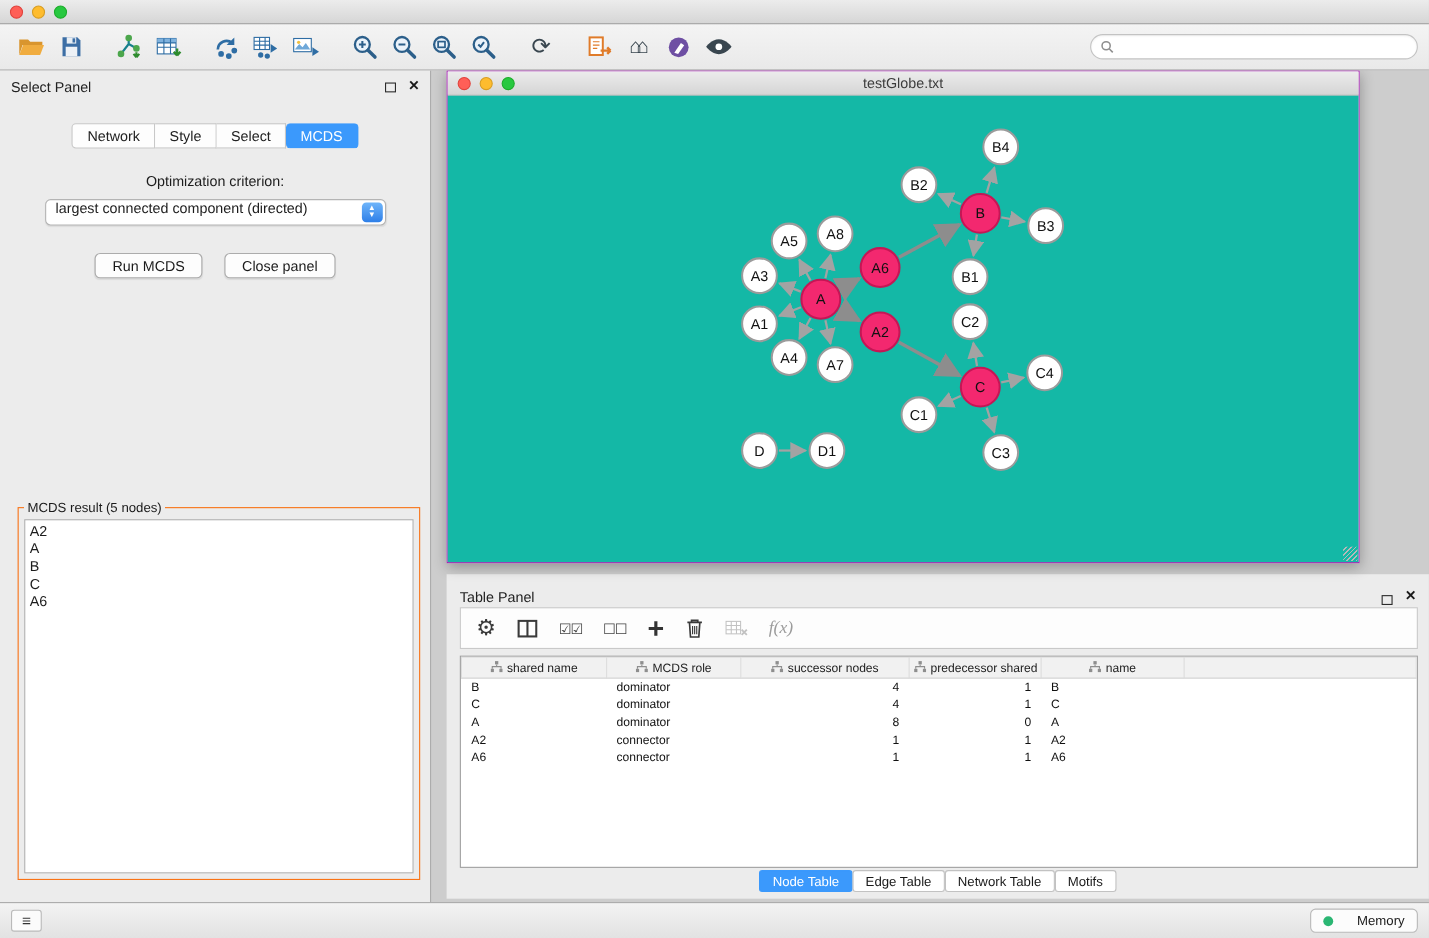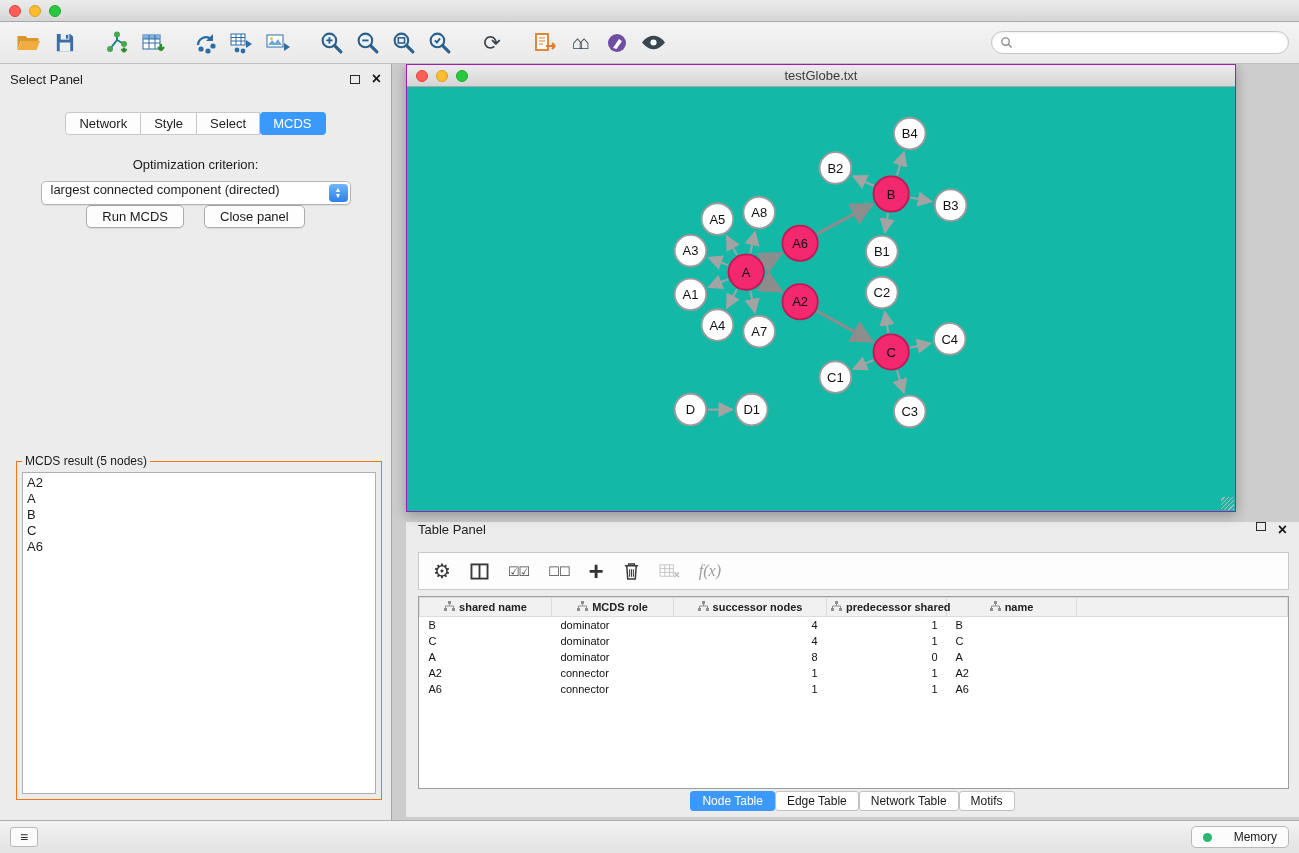--- a/index.html
+++ b/index.html
@@ -31,47 +31,47 @@
   .float-ico{width:10px;height:9px;border:1.5px solid #2b2b2b;margin-right:12px}
   .close-ico{font-size:16px;font-weight:bold;color:#1a1a1a;line-height:1}
   .cp-tabs{display:flex;justify-content:center;margin-top:18px}
   .cp-tab{font-size:13px;padding:3px 13px;background:#FDFDFD;border:1px solid #C8C8C8;border-left:none;color:#222}
   .cp-tab:first-child{border-left:1px solid #C8C8C8;border-radius:4px 0 0 4px}
   .cp-tab.active{background:var(--accent);color:#fff;border-color:var(--accent);border-radius:4px}
   .opt-label{text-align:center;margin-top:22px;font-size:13px}
   .dropdown{width:310px;height:24px;margin:9px auto 0;background:#fff;border:1px solid #B4B4B4;border-radius:5px;display:flex;position:relative;font-size:13px;padding-left:9px;box-shadow:0 1px 1px rgba(0,0,0,.07)}
   .stepper{position:absolute;right:2px;top:2px;bottom:2px;width:19px;background:linear-gradient(#6FB5FA,#2E7FE8);border-radius:4px;display:flex;flex-direction:column;align-items:center;justify-content:center;color:#fff}
   .stepper span{font-size:7px;line-height:6px}
-  .btn-row{display:flex;justify-content:center;gap:20px;margin-top:0}
+  .btn-row{display:flex;justify-content:center;gap:20px;margin-top:25px}
   .mac-btn{background:#FDFDFD;border:1px solid #ACACAC;border-radius:5px;font-size:13px;padding:3px 15px;box-shadow:0 1px 1px rgba(0,0,0,.08);color:#1a1a1a}
   .result-box{position:absolute;left:16px;top:390px;width:366px;height:346px;border:1px solid #f97316;padding:4px 5px 6px;background:#ECECEC}
   .result-box legend{font-size:12px;padding:0 3px;color:#1a1a1a}
   .result-list{width:100%;height:322px;background:#fff;border:1px solid #AFAFAF;font-size:13px;padding:2px 4px;overflow:auto}
   .mcds-item{line-height:16px}
 
   
   .net-window{position:absolute;left:406px;top:64px;width:830px;height:448px;background:#fff;border:1px solid #a21caf;box-shadow:0 3px 12px rgba(0,0,0,.3);z-index:3}
   .net-title{height:22px;background:linear-gradient(#ECECEC,#D5D5D5);border-bottom:1px solid #A8A8A8;position:relative;display:flex;align-items:center}
   .net-canvas{position:absolute;left:0;top:22px;right:0;bottom:0;background:#14b8a6;overflow:hidden}
   #graph{width:100%;height:100%;display:block}
   .grip{position:absolute;right:1px;bottom:1px;width:13px;height:13px;background:repeating-linear-gradient(135deg,transparent,transparent 2px,#B9B9B9 2px,#B9B9B9 3px)}
 
   
   .table-panel{position:absolute;left:406px;top:522px;width:893px;height:295px;background:#ECECEC}
-  .tp-head{height:28px;display:flex;align-items:flex-start;padding:0 12px;font-size:13px;color:#222}
+  .tp-head{height:28px;display:flex;align-items:flex-end;padding:0 12px;font-size:13px;color:#222}
   .tp-head .spacer{flex:1}
   .tp-toolbar{position:absolute;left:12px;top:30px;right:10px;height:38px;background:#FDFDFD;border:1px solid #C9C9C9;display:flex;align-items:center;gap:19px;padding-left:14px}
   .tp-icon{display:flex;align-items:center;justify-content:center;color:#3A3A3A}
   .gear{font-size:20px;line-height:1}
   .chk{font-size:13px;letter-spacing:-1px;color:#444}
   .plus{font-size:26px;font-weight:bold;color:#333;line-height:.8}
   .fx{font-family:"Liberation Serif",serif;font-style:italic;font-size:16px;color:#9C9C9C}
   .tp-table-wrap{position:absolute;left:12px;top:74px;right:10px;bottom:28px;background:#fff;border:1px solid #9E9E9E;overflow:hidden}
   table{border-collapse:collapse;table-layout:fixed;width:100%;font-size:11px}
-  th{background:#F1F1F1;border:1px solid #DCDCDC;font-weight:bold;height:19px;padding:0 4px;white-space:nowrap;color:#222}
+  th{background:#F1F1F1;border:1px solid #DCDCDC;font-weight:normal;height:19px;padding:0 4px;white-space:nowrap;color:#222}
   th svg{vertical-align:-1px;margin-right:4px}
   td{height:16px;padding:0 9px;white-space:nowrap;color:#111}
   td.right{text-align:right}
   .c0{width:132px}.c1{width:122px}.c2{width:153px}.c3{width:120px}.c4{width:130px}.cf{width:auto}
   .tp-tabs{position:absolute;left:0;right:0;bottom:6px;display:flex;justify-content:center;gap:0}
   .tp-tab{font-size:12px;padding:2px 11px;background:#fff;border:1px solid #C2C2C2;border-radius:3px;color:#1a1a1a}
   .tp-tab.active{background:var(--accent);border-color:var(--accent);color:#fff}
 
   
   .statusbar{position:absolute;left:0;top:820px;width:1299px;height:33px;background:linear-gradient(#F3F3F3,#E2E2E2);border-top:1px solid #ADADAD}

